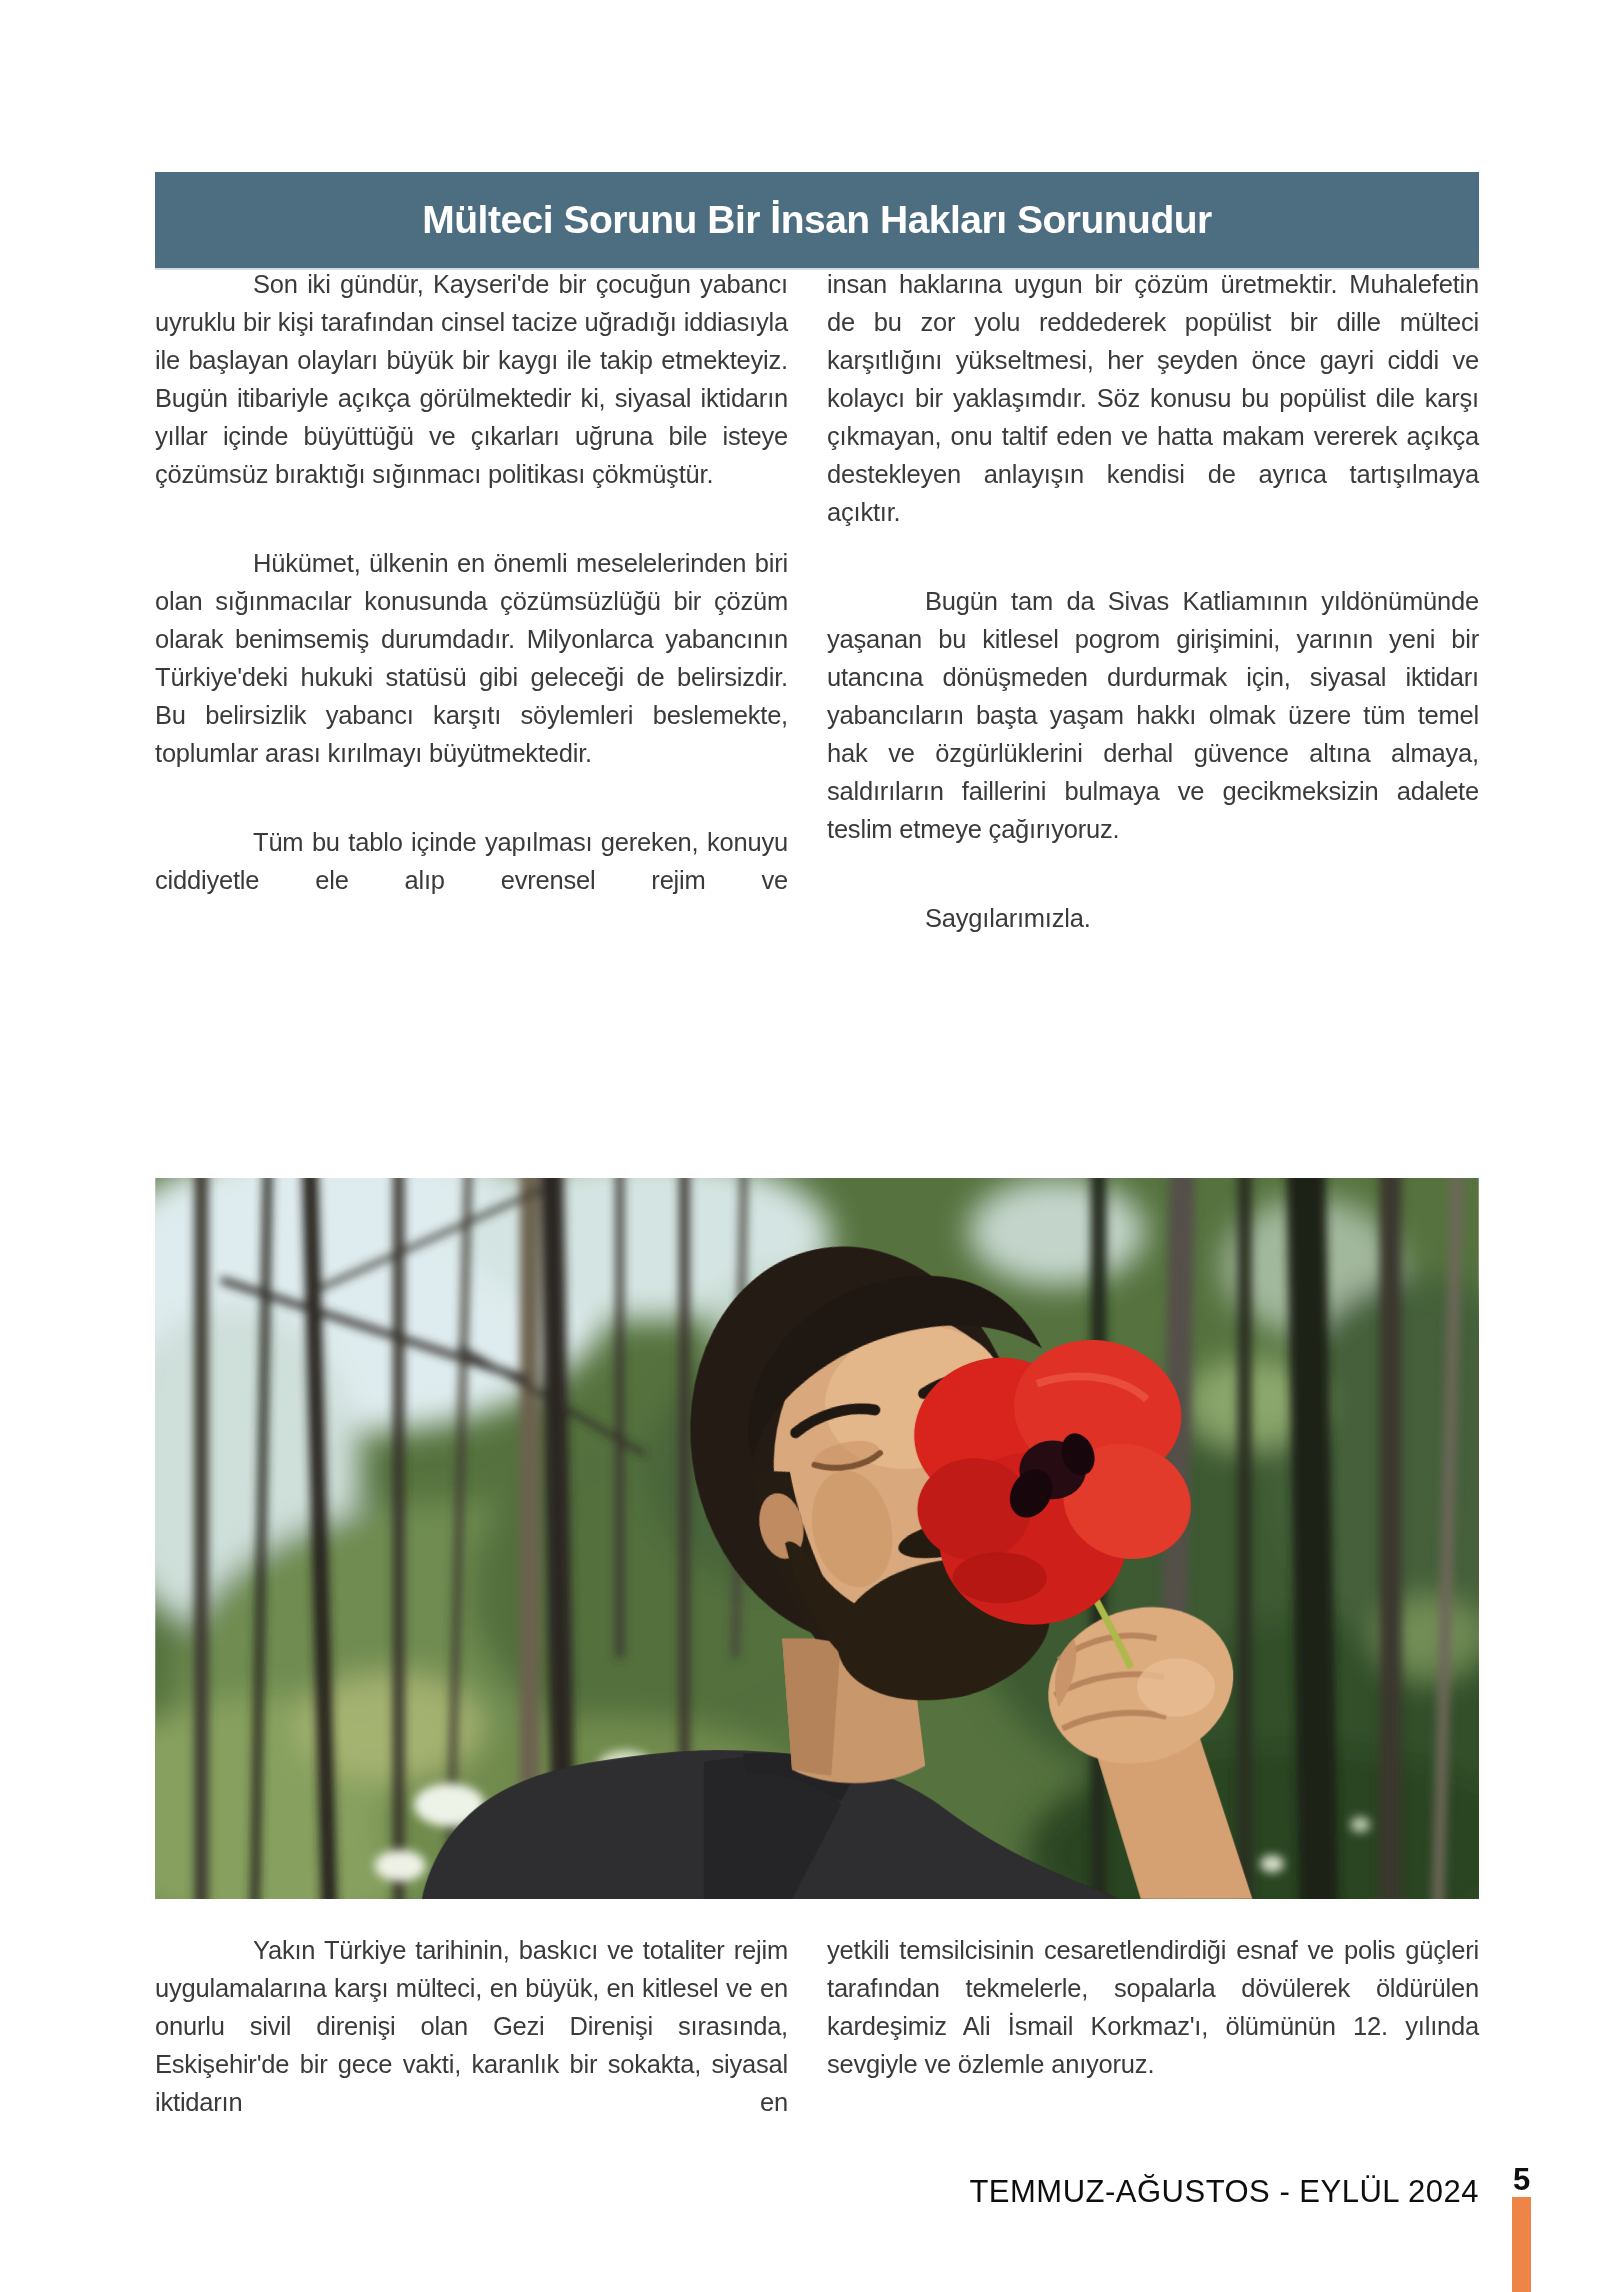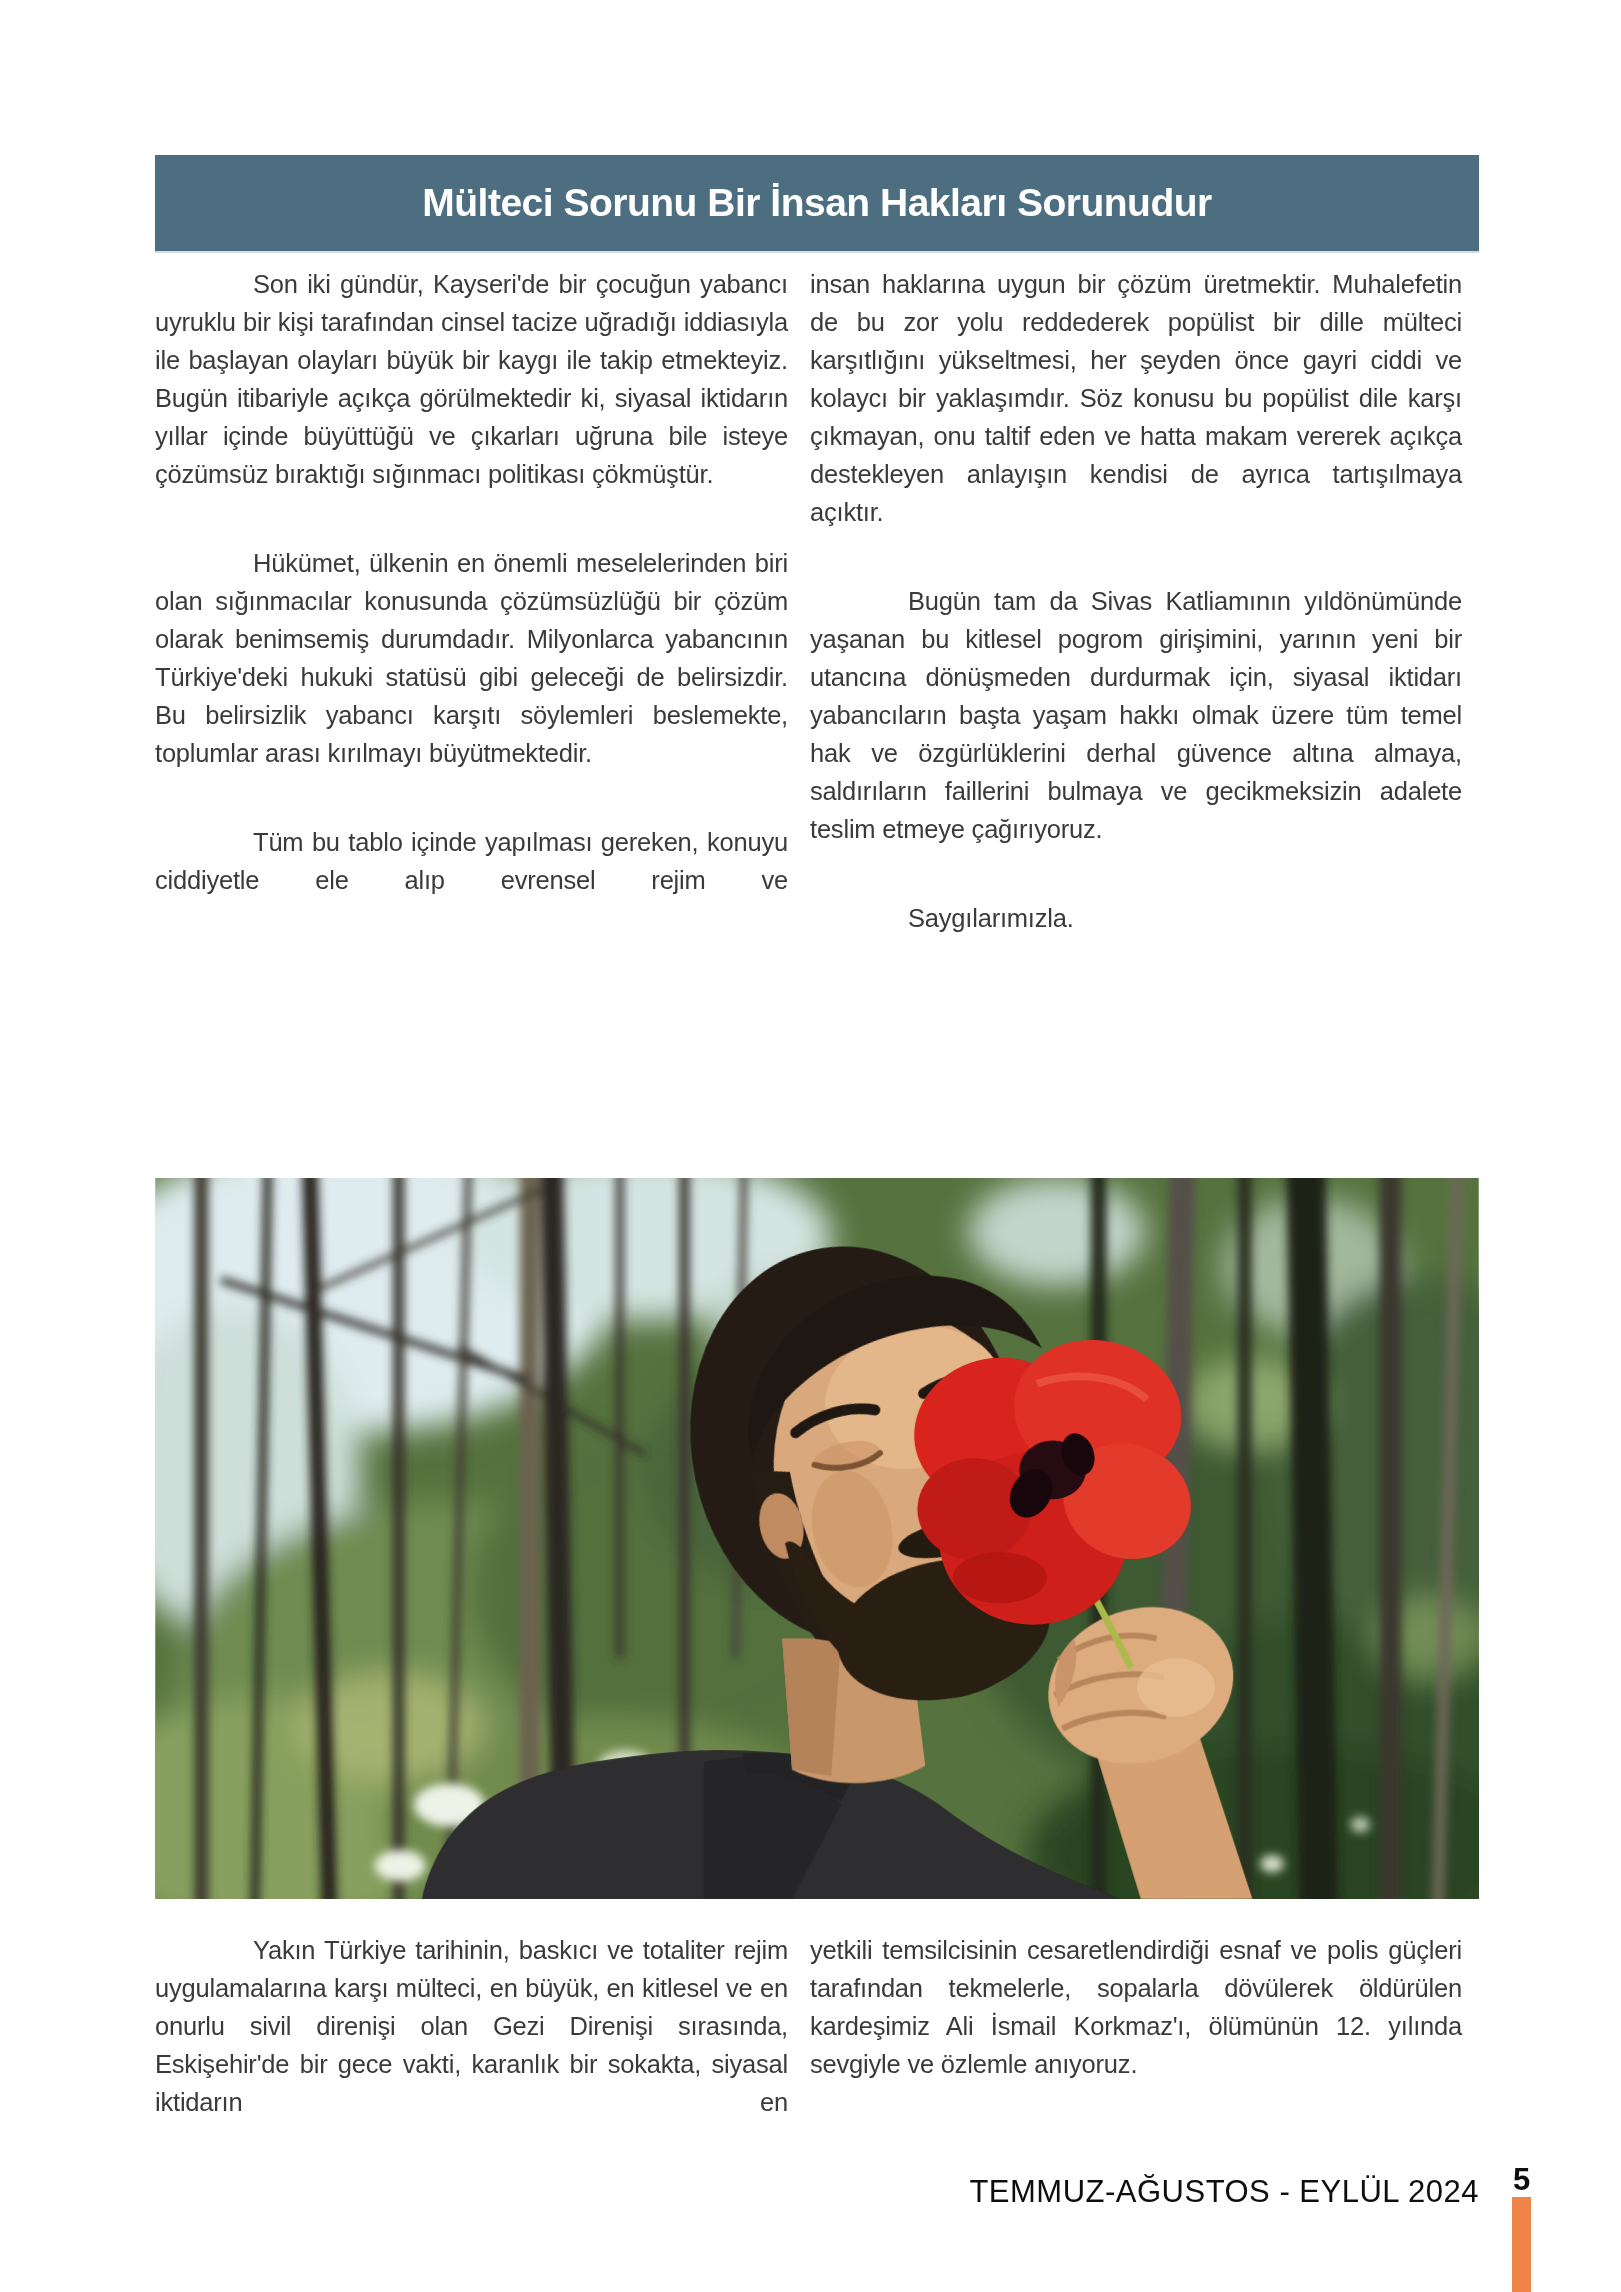--- a/index.html
+++ b/index.html
@@ -22,28 +22,28 @@
     justify-content: center;
     box-shadow: 0 2px 0 rgba(180,195,205,0.6);
   }
   .banner-title {
     color: #ffffff;
     font-weight: bold;
     font-size: 39px;
     letter-spacing: -0.5px;
     white-space: nowrap;
   }
-  .banner-1 { top: 155px; }
+  .banner-1 { top: 172px; }
   .banner-2 { top: 1068px; height: 98px; }
   .cols {
     position: absolute;
     left: 155px;
     width: 1324px;
     display: flex;
-    gap: 22px;
+    gap: 39px;
   }
   .cols-1 { top: 265px; height: 784px; }
   .cols-2 { top: 1931px; height: 230px; }
   .col-left  { width: 633px; }
   .col-right { width: 652px; }
   .para {
     margin: 0 0 51px 0;
     font-size: 25.5px;
     line-height: 38px;
     letter-spacing: -0.2px;

